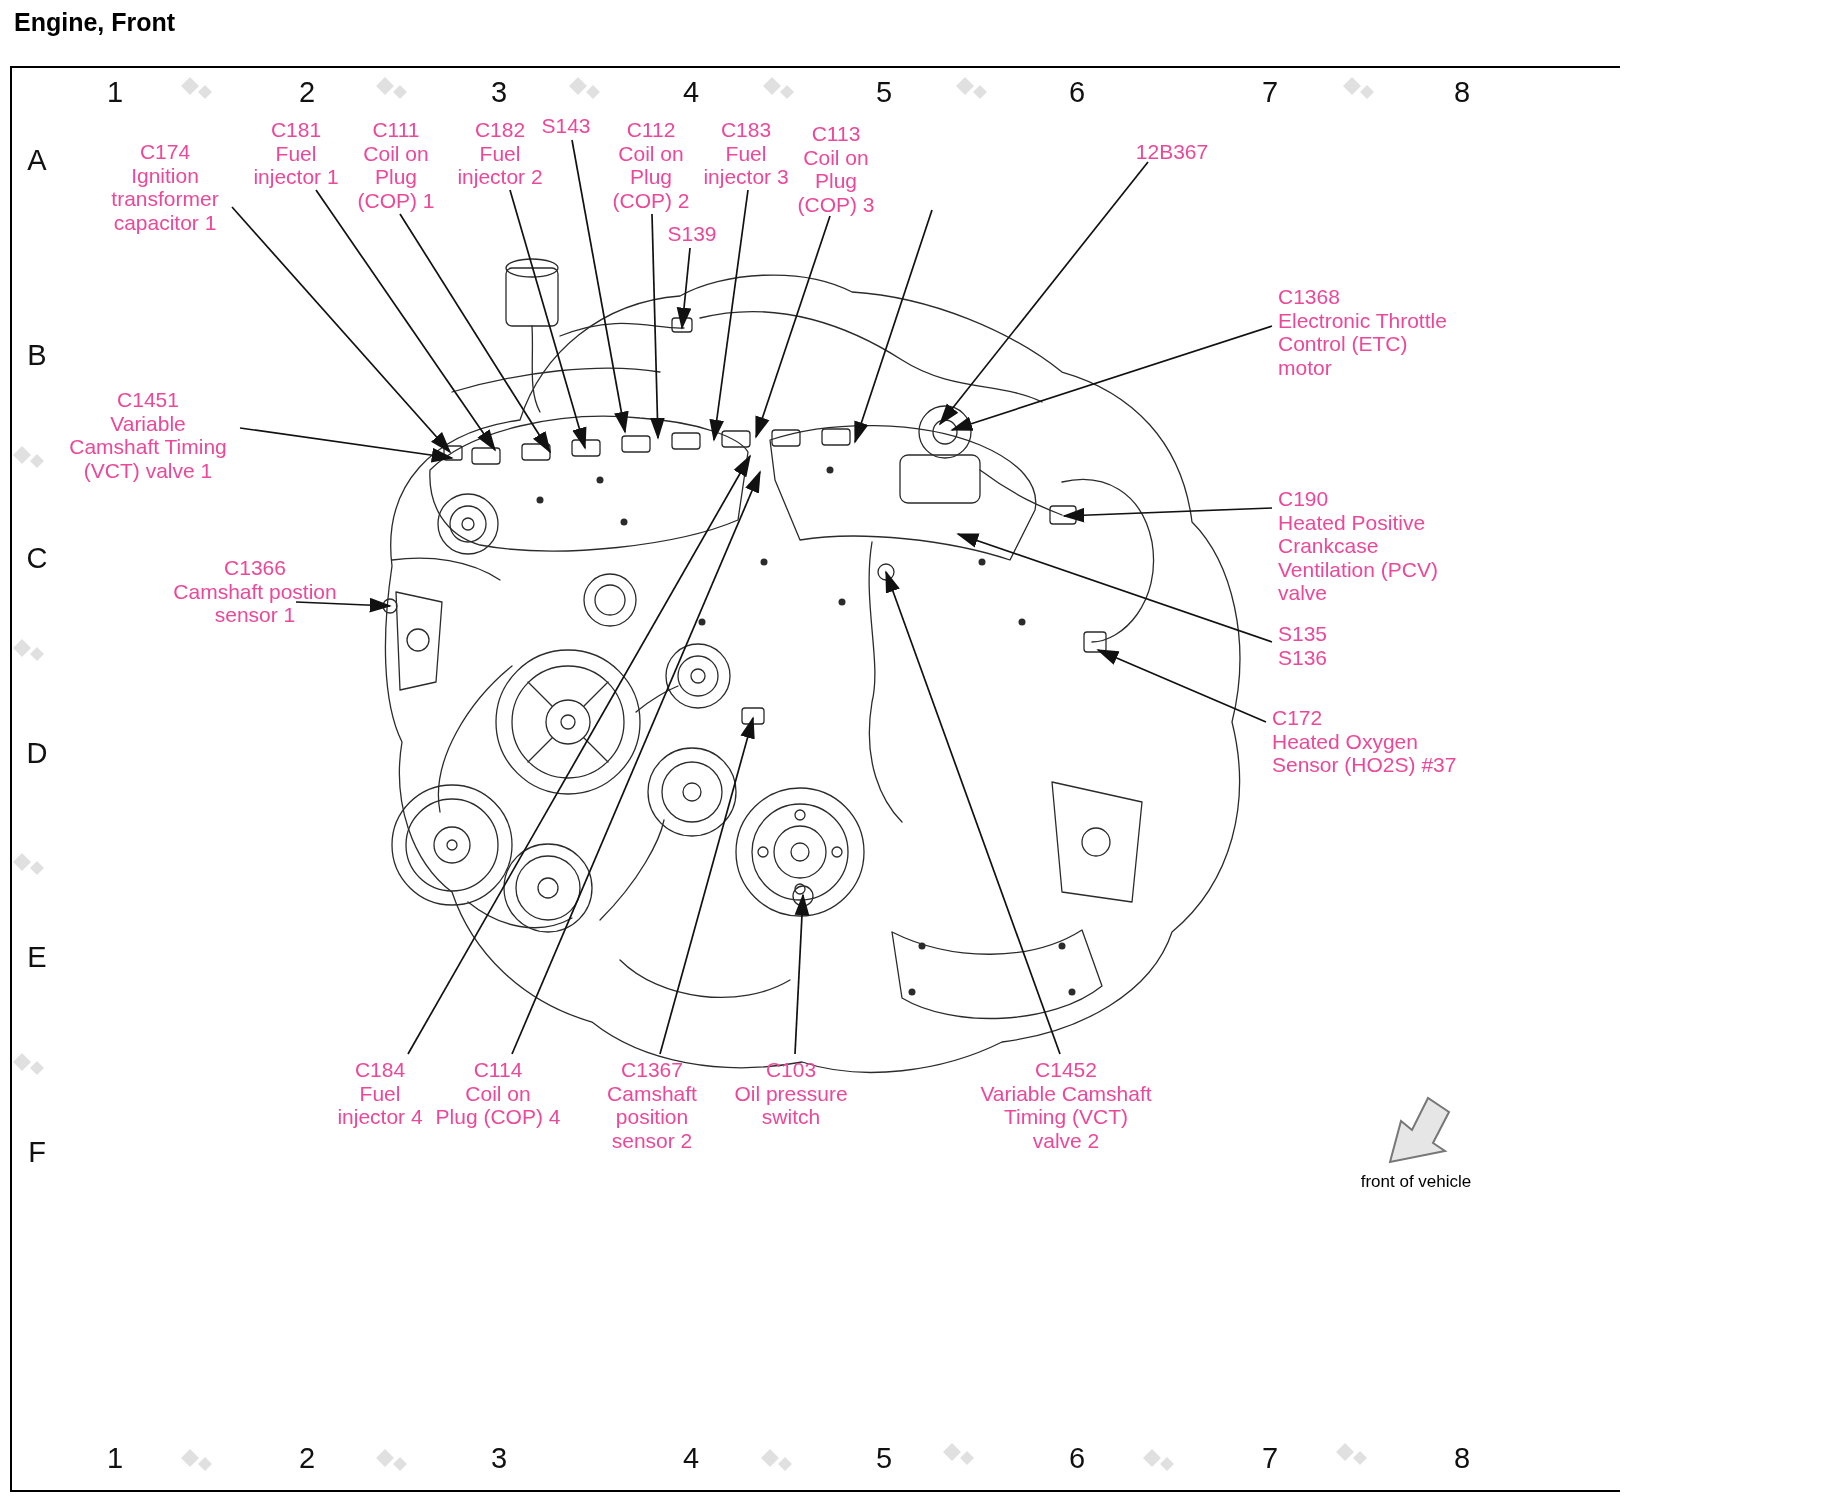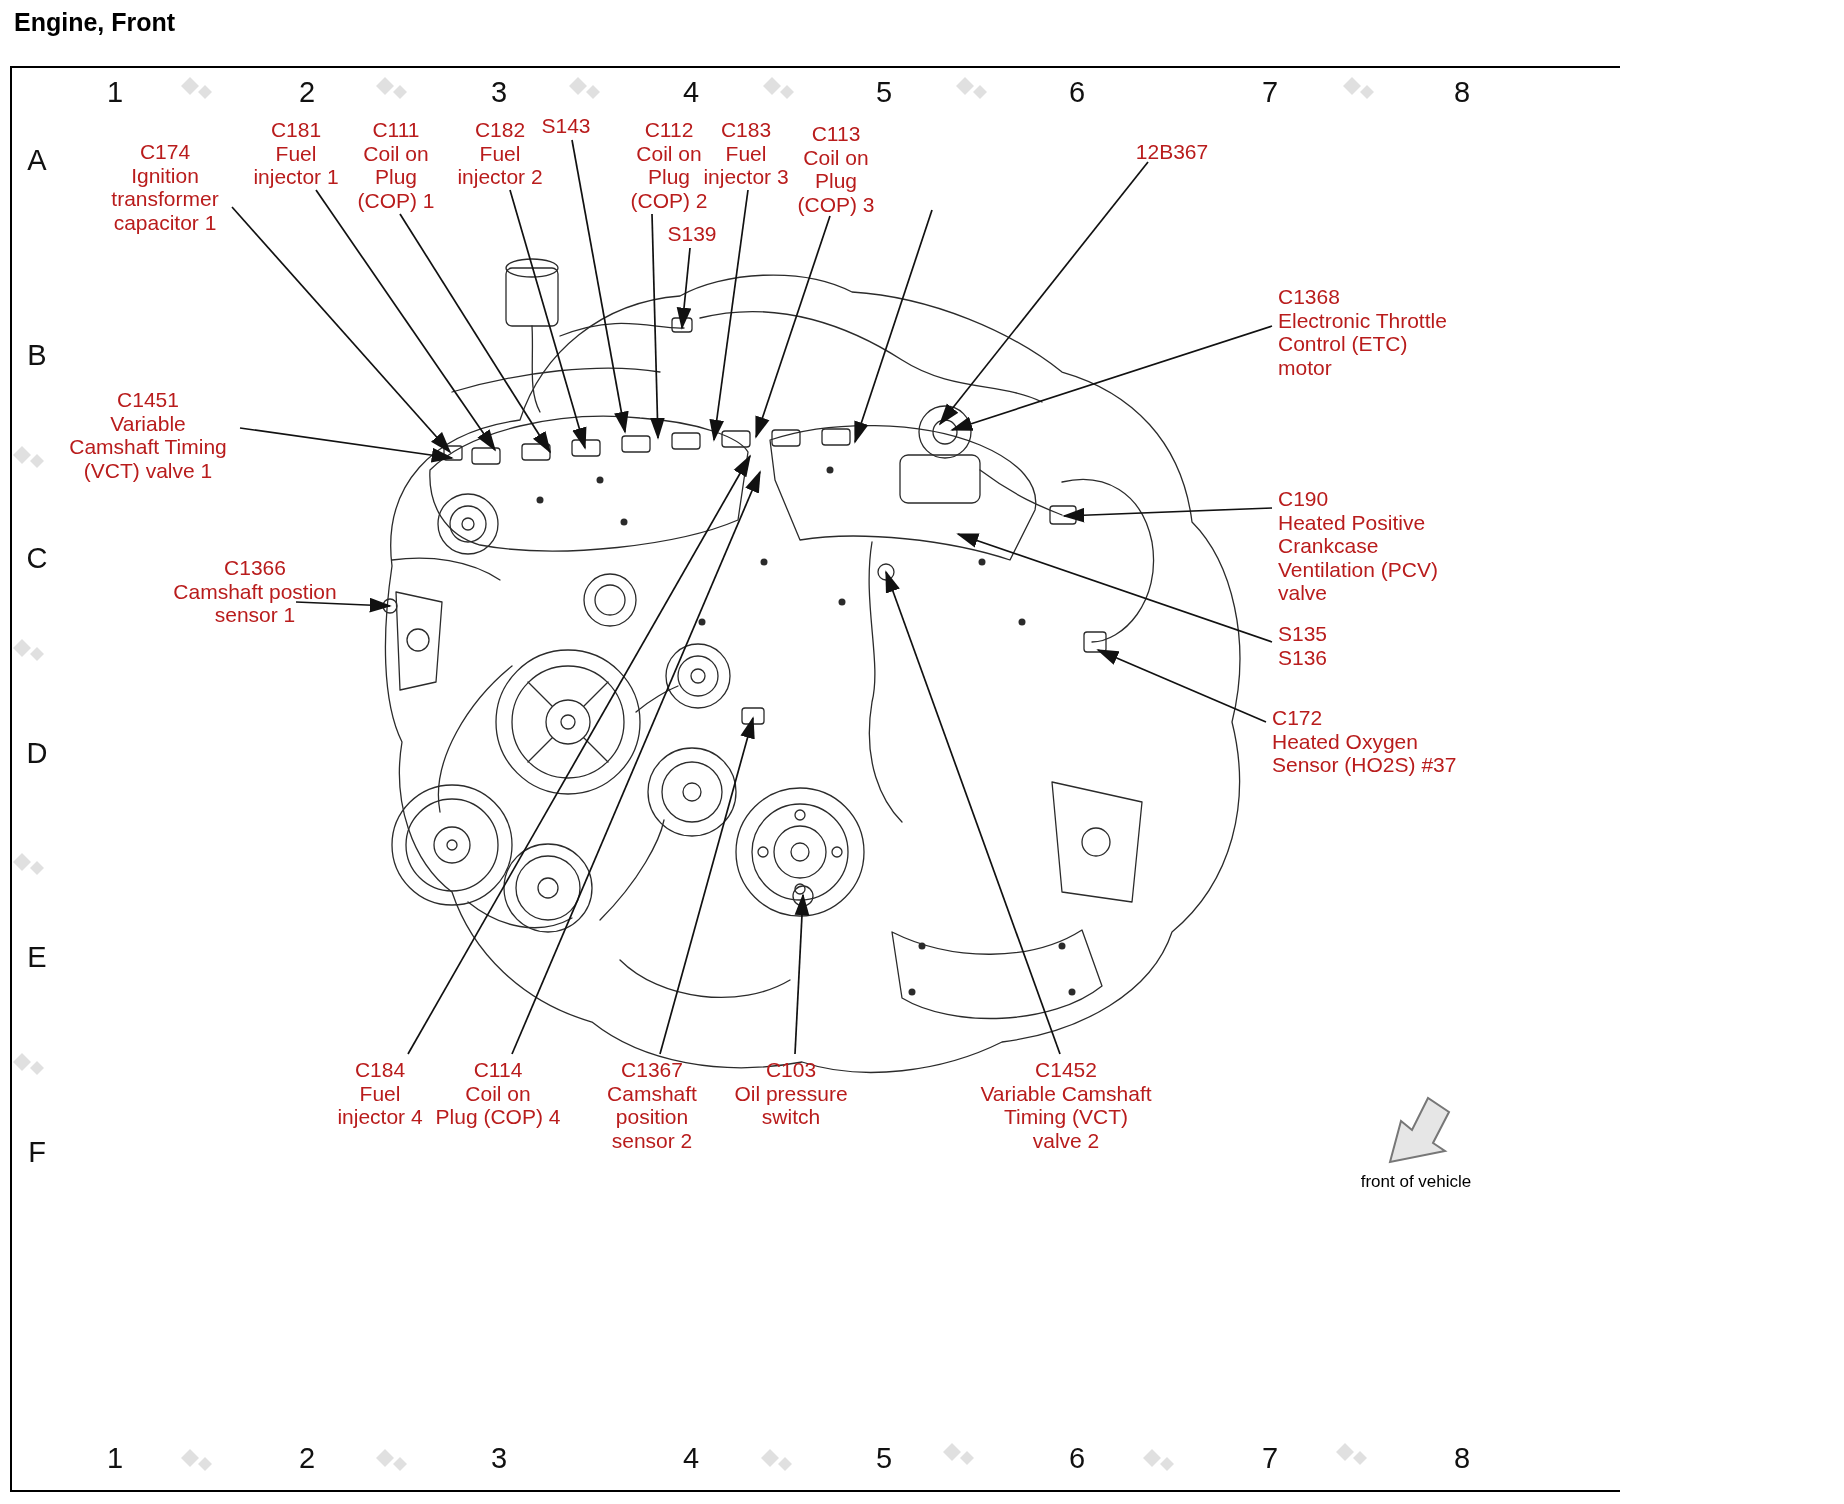--- a/index.html
+++ b/index.html
@@ -13,21 +13,21 @@
   .frame{
     position:absolute;left:10px;top:66px;width:1820px;height:1422px;
     border:2px solid #000;background:#fff;
   }
   .svg-layer{position:absolute;left:0;top:0;width:1844px;height:1504px;pointer-events:none;}
   .grid-cell{
     position:absolute;font-size:29px;color:#111;white-space:nowrap;
   }
   .grid-cell.cx{transform:translateX(-50%);}
   .callout{
-    position:absolute;font-size:21px;line-height:1.12;white-space:pre-line;color:#b91c1c;
+    position:absolute;font-size:21px;line-height:1.12;white-space:pre-line;color:#ec4899;
   }
   .callout.center{transform:translateX(-50%);text-align:center;}
   .callout.left{text-align:left;}
   .fov{
     position:absolute;font-size:17px;color:#000;transform:translateX(-50%);white-space:nowrap;
   }
 </style>
 </head>
 <body>
 
@@ -250,21 +250,21 @@
 Fuel
 injector 1</div>
   <div class="callout center" style="left:396px;top:118px;">C111
 Coil on
 Plug
 (COP) 1</div>
   <div class="callout center" style="left:500px;top:118px;">C182
 Fuel
 injector 2</div>
   <div class="callout center" style="left:566px;top:114px;">S143</div>
-  <div class="callout center" style="left:669px;top:118px;">C112
+  <div class="callout center" style="left:651px;top:118px;">C112
 Coil on
 Plug
 (COP) 2</div>
   <div class="callout center" style="left:746px;top:118px;">C183
 Fuel
 injector 3</div>
   <div class="callout center" style="left:836px;top:122px;">C113
 Coil on
 Plug
 (COP) 3</div>

